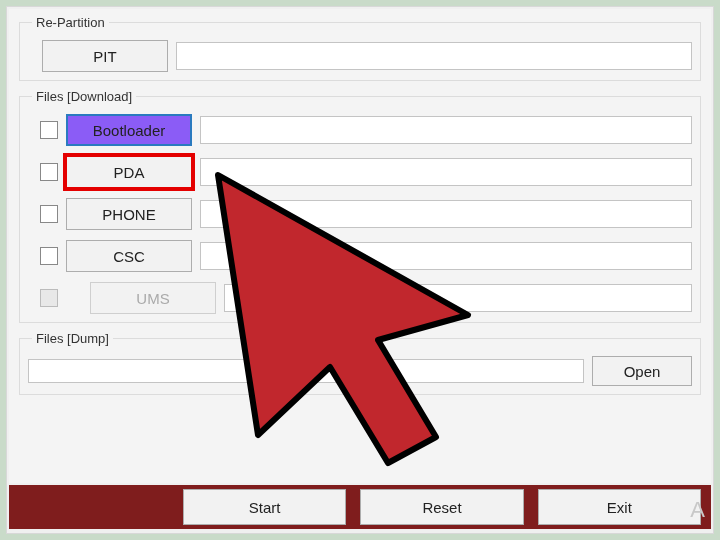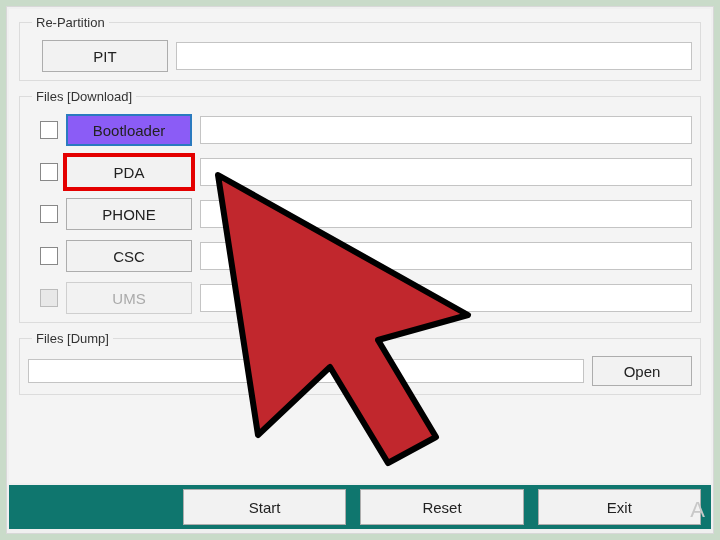--- a/index.html
+++ b/index.html
@@ -77,41 +77,42 @@
     background: #8b5cf6;
   }
   .btn.red-ring {
     outline: 4px solid #e40000;
     outline-offset: -1px;
   }
   .btn.disabled {
     color: #aaa;
     border-color: #cfcfcf;
     cursor: default;
+    margin-left: 24px;
   }
   .file-btn { width: 126px; }
   .pit-btn { width: 126px; margin-left: 14px; }
   .path-field {
     flex: 1;
     height: 28px;
     border: 1px solid #c4c4c4;
     background: #fff;
   }
   .path-field.shallow { height: 24px; }
   .open-btn { width: 100px; height: 30px; }
   .action-bar {
     position: absolute;
     left: 2px;
     right: 2px;
     bottom: 4px;
     height: 44px;
     display: flex;
     gap: 14px;
     padding: 4px 10px;
-    background: #0f766e;
+    background: #7f1d1d;
     align-items: center;
   }
   .action-bar .spacer-left { width: 150px; }
   .action-btn { flex: 1; height: 36px; }
   .cursor-overlay {
     position: absolute;
     pointer-events: none;
     z-index: 100;
   }
   .watermark {

